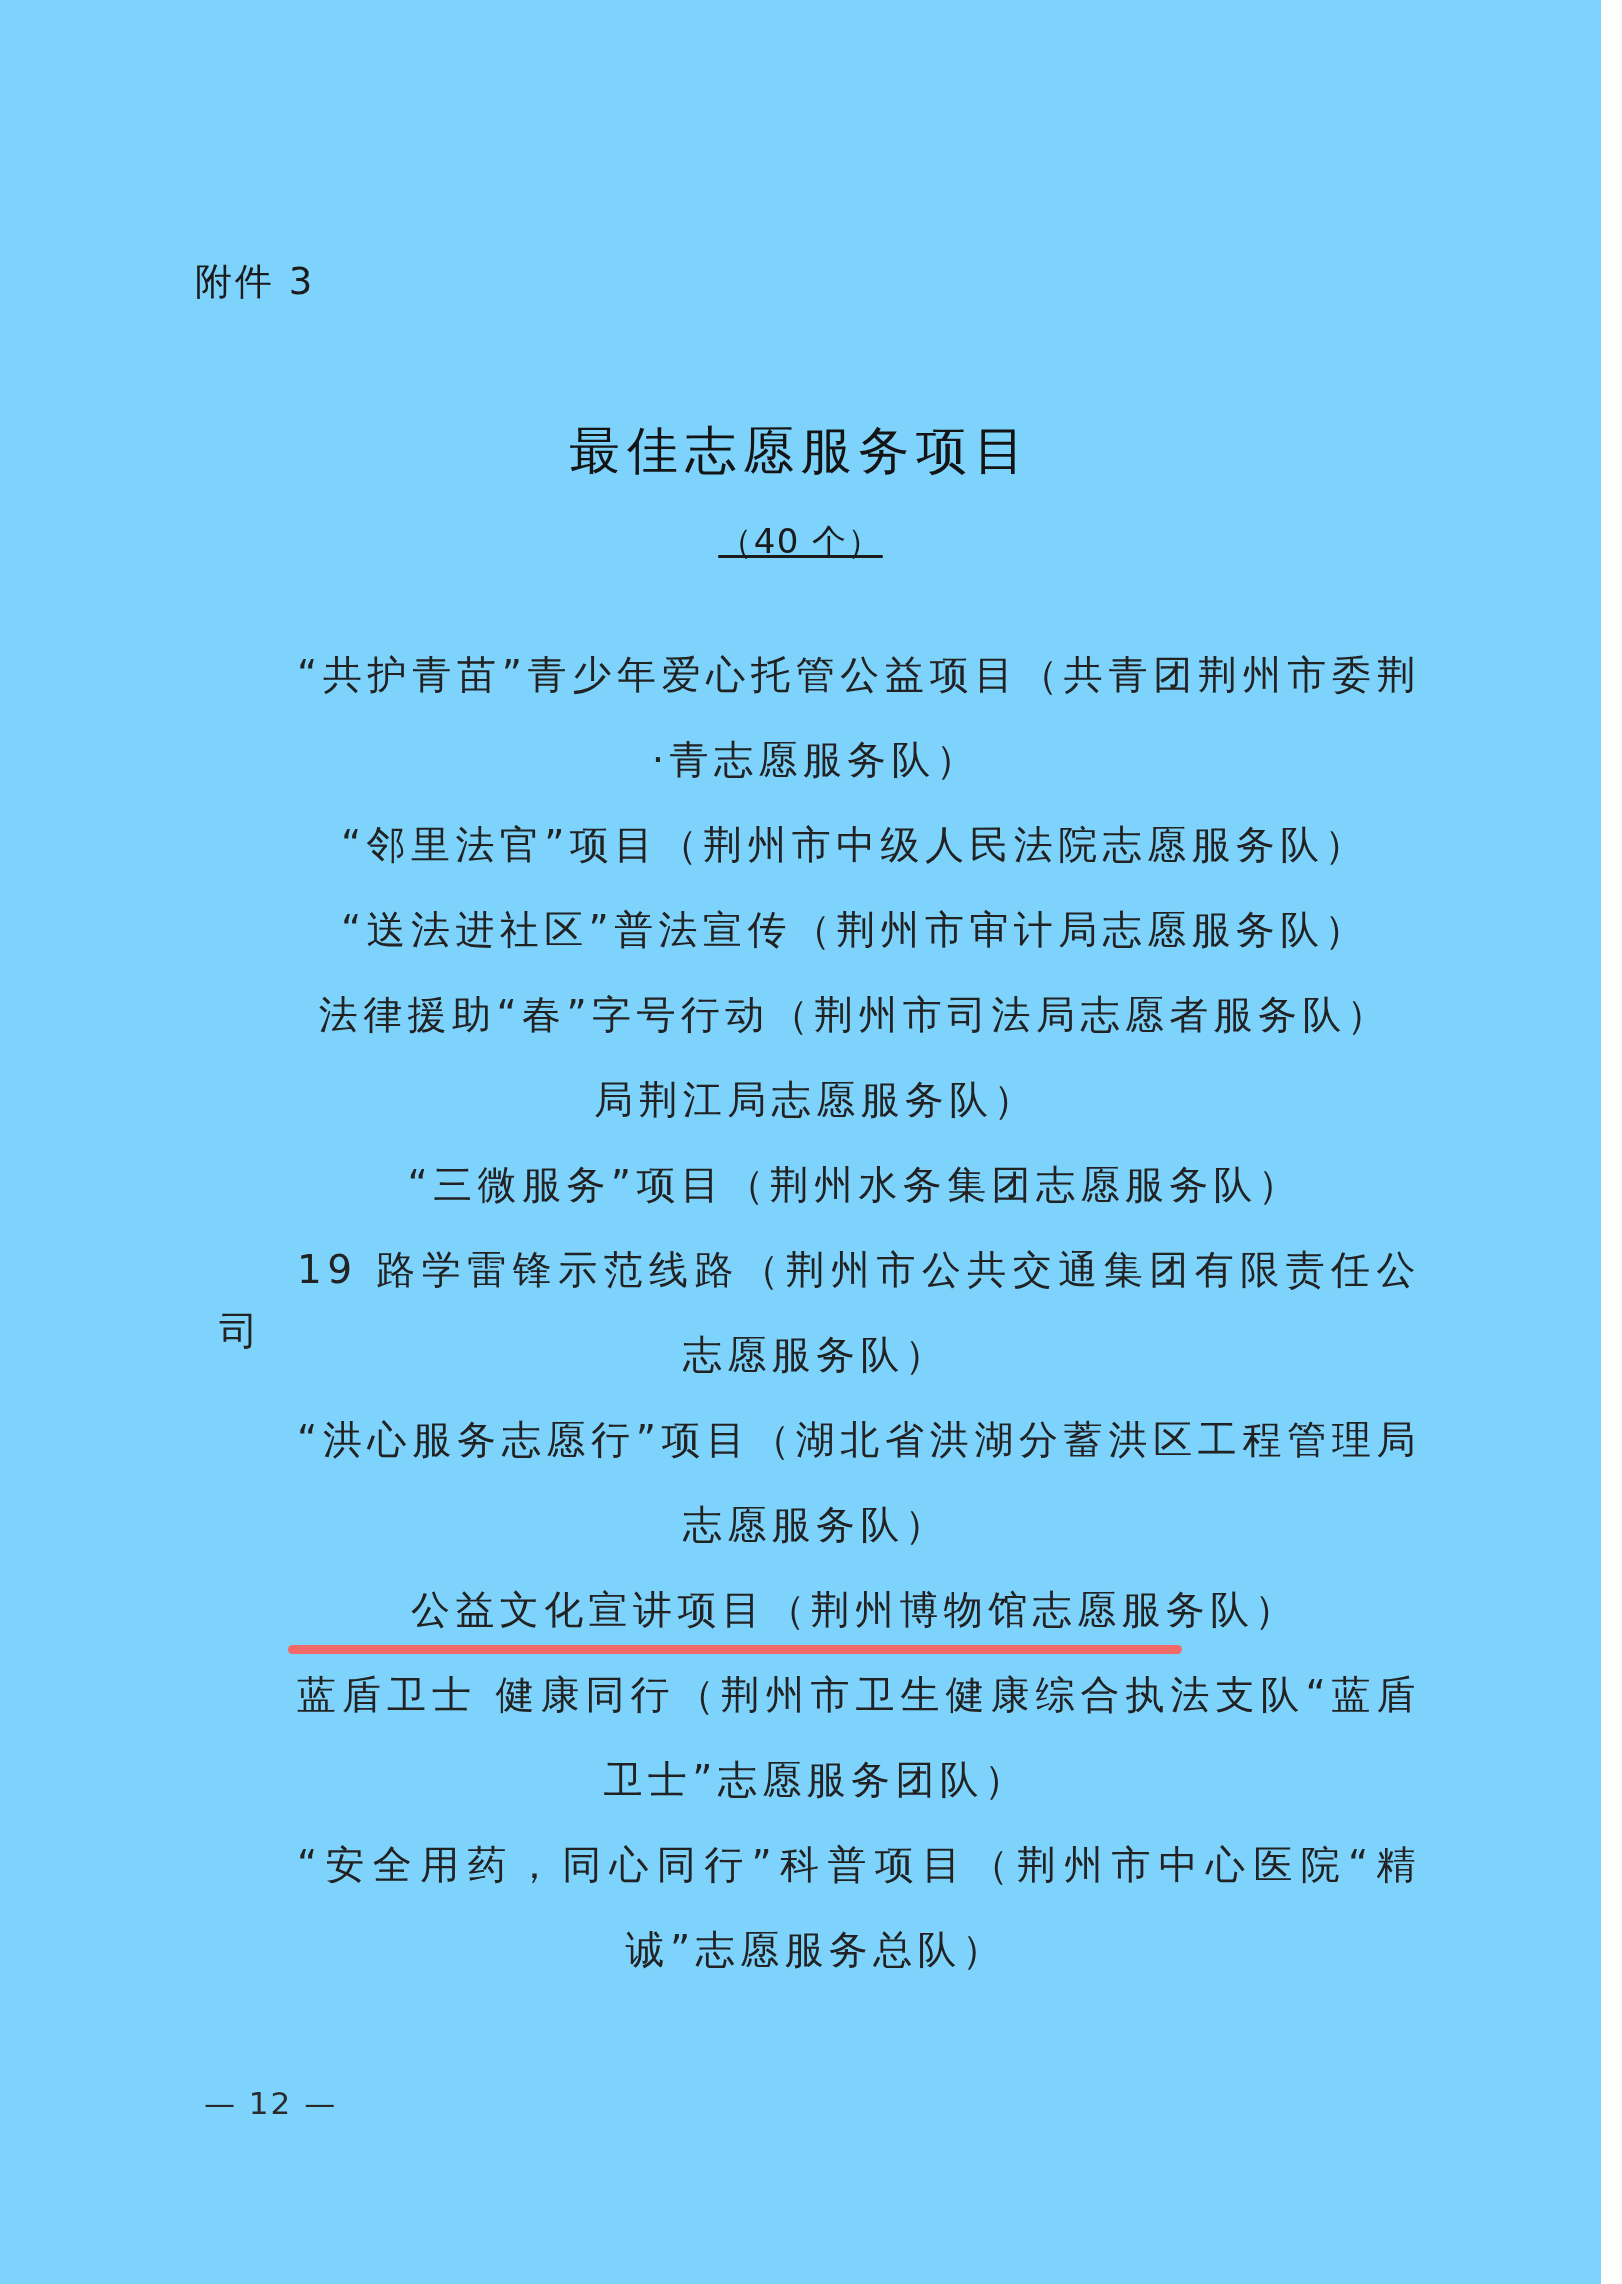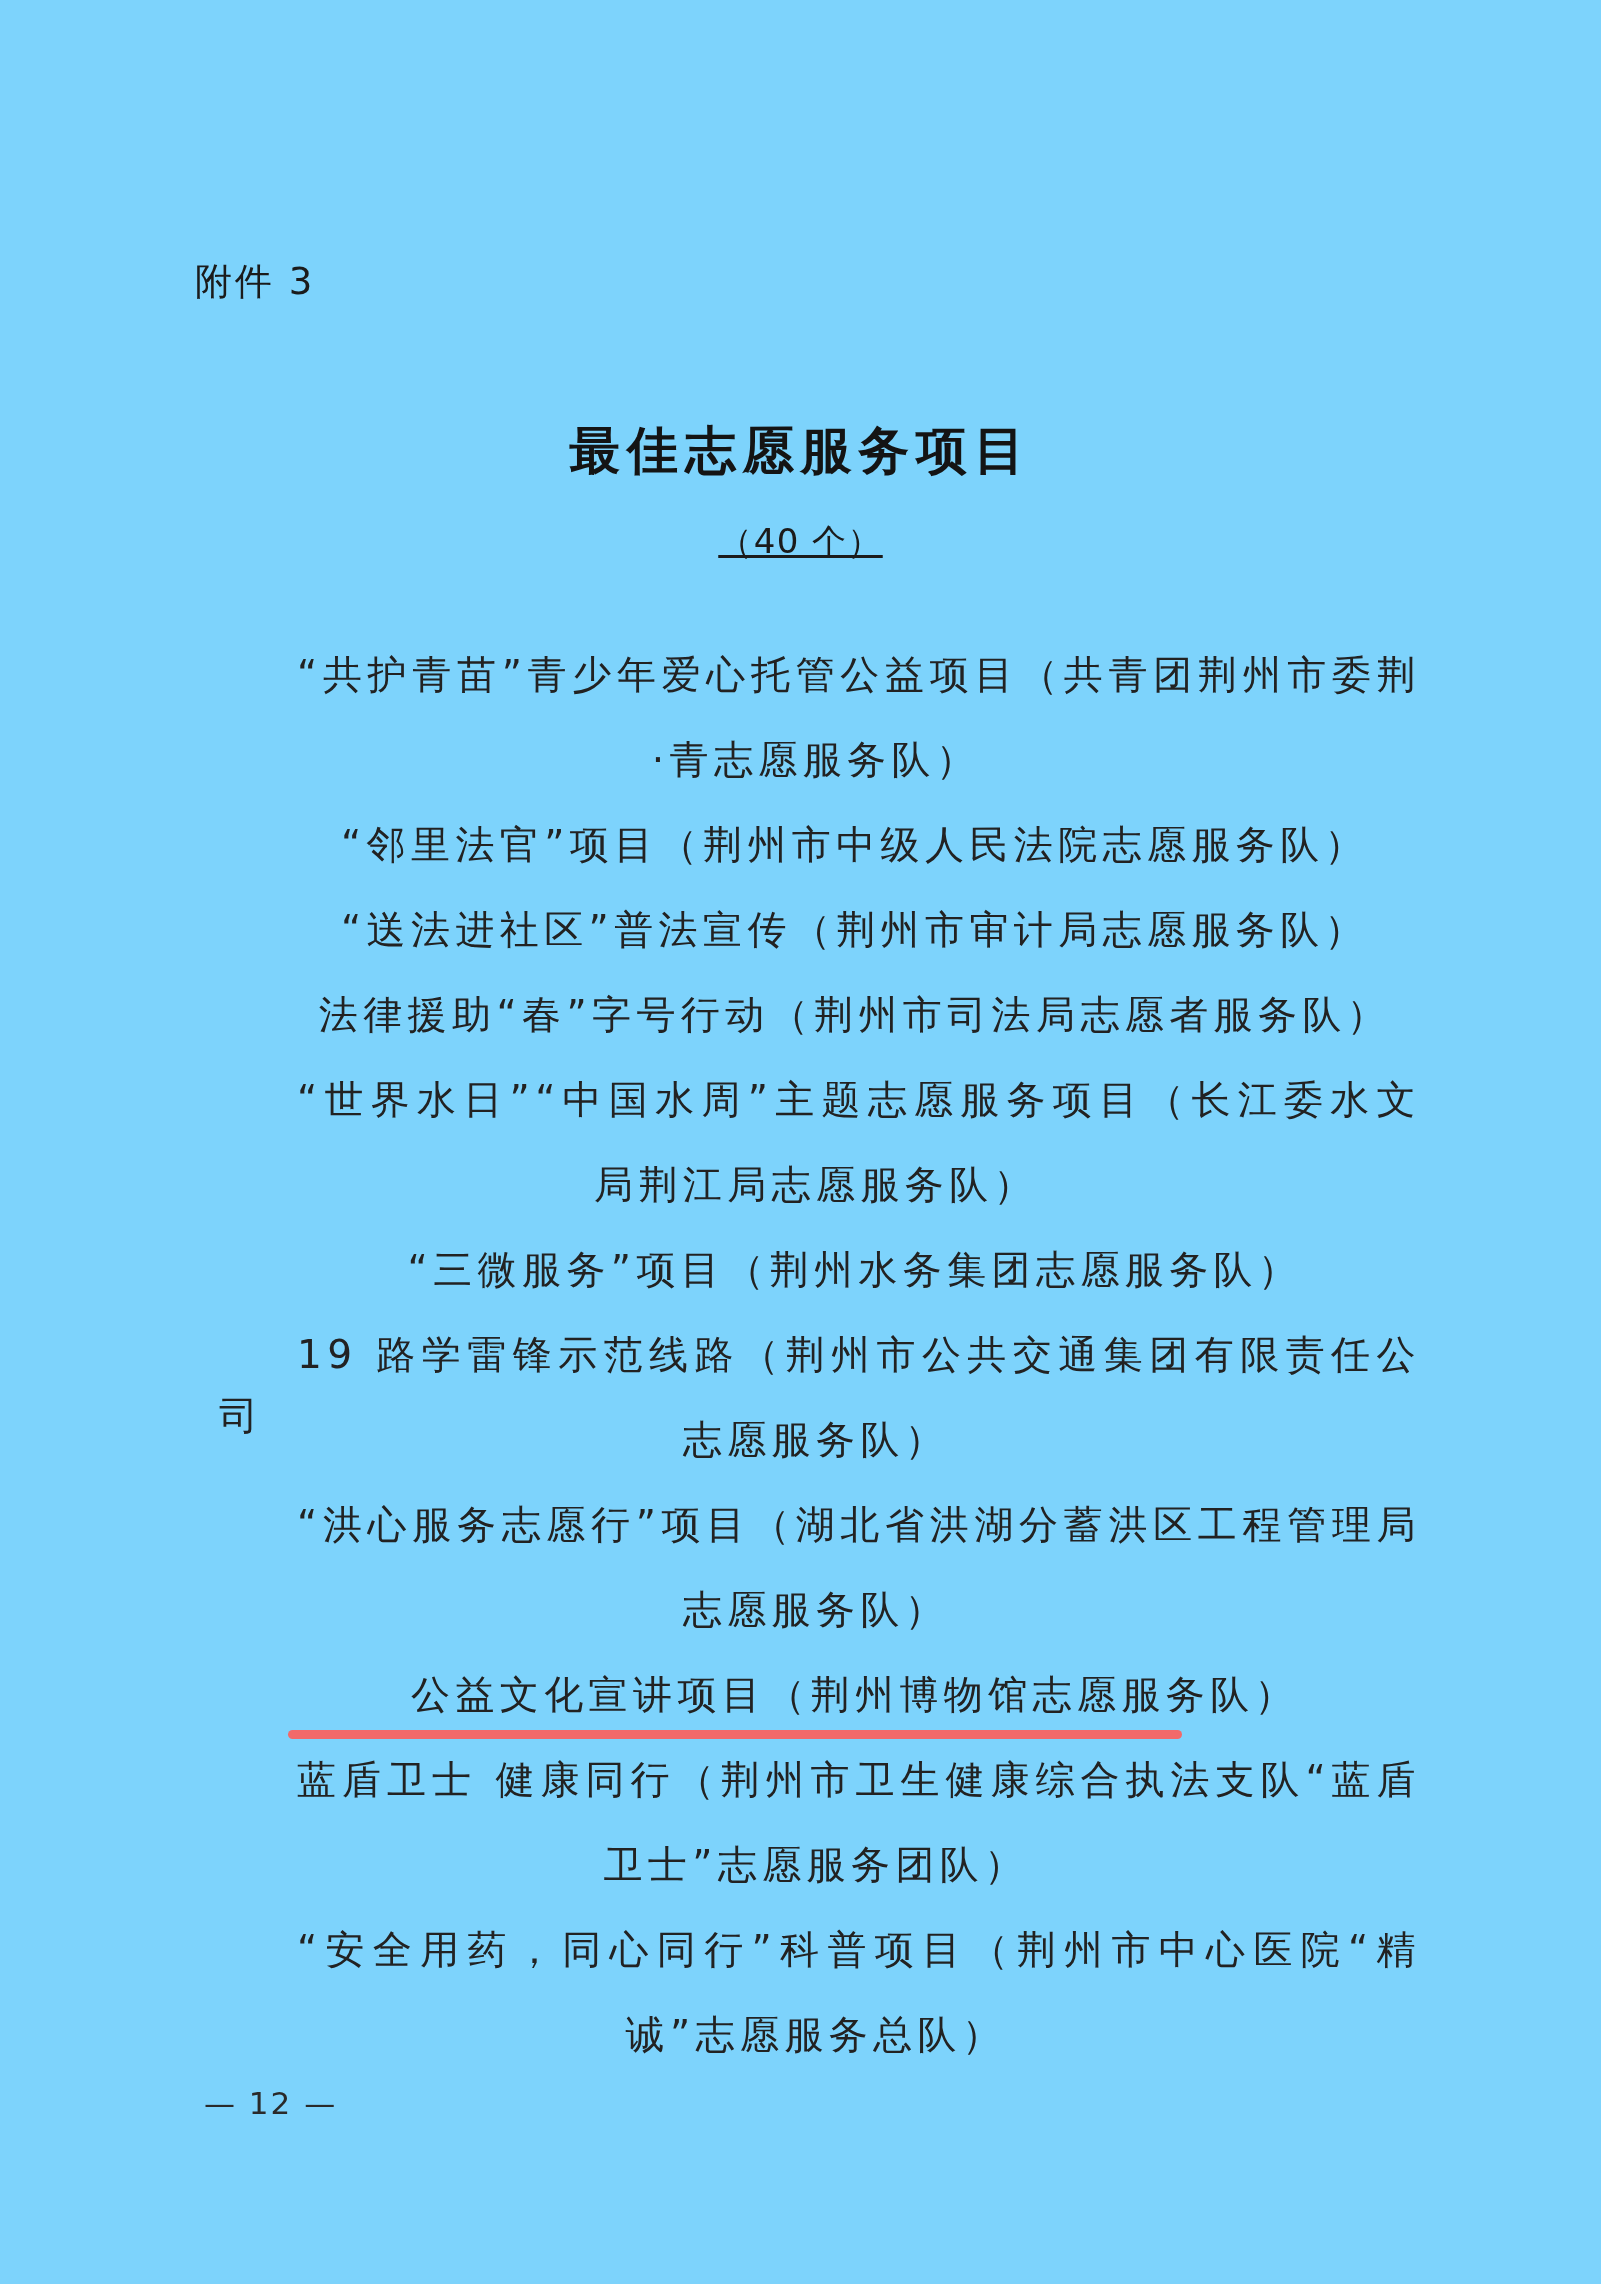--- a/index.html
+++ b/index.html
@@ -20,21 +20,21 @@
     left: 195px; top: 257px;
     font-size: 37px;
     letter-spacing: 2.7px;
     color: #1b1b1b;
   }
   .title {
     position: absolute;
     left: 0; top: 417px; width: 100%;
     text-align: center;
     font-size: 51px;
-    font-weight: 700;
+    font-weight: 400;
     letter-spacing: 6.8px;
     color: #141414;
   }
   .subtitle {
     position: absolute;
     left: 0; top: 519px; width: 100%;
     text-align: center;
     font-size: 34px;
     letter-spacing: 1.4px;
     color: #1b1b1b;
@@ -86,21 +86,20 @@
   <div class="title">最佳志愿服务项目</div>
 
   <div class="subtitle">（40 个）</div>
 
   <div class="body-text">
     <div class="line indent justify">“共护青苗”青少年爱心托管公益项目（共青团荆州市委荆</div>
     <div class="line">·青志愿服务队）</div>
     <div class="line indent">“邻里法官”项目（荆州市中级人民法院志愿服务队）</div>
     <div class="line indent">“送法进社区”普法宣传（荆州市审计局志愿服务队）</div>
     <div class="line indent">法律援助“春”字号行动（荆州市司法局志愿者服务队）</div>
-    <div class="line indent justify">“世界水日”“中国水周”主题志愿服务项目（长江委水文</div>
     <div class="line">局荆江局志愿服务队）</div>
     <div class="line indent">“三微服务”项目（荆州水务集团志愿服务队）</div>
     <div class="line indent justify">19 路学雷锋示范线路（荆州市公共交通集团有限责任公司</div>
     <div class="line">志愿服务队）</div>
     <div class="line indent justify">“洪心服务志愿行”项目（湖北省洪湖分蓄洪区工程管理局</div>
     <div class="line">志愿服务队）</div>
 
     <div class="line indent">
       <span>公益文化宣讲项目（荆州博物馆志愿服务队）</span>
       <div class="red-underline" style="background: rgb(242, 105, 106);"></div>

